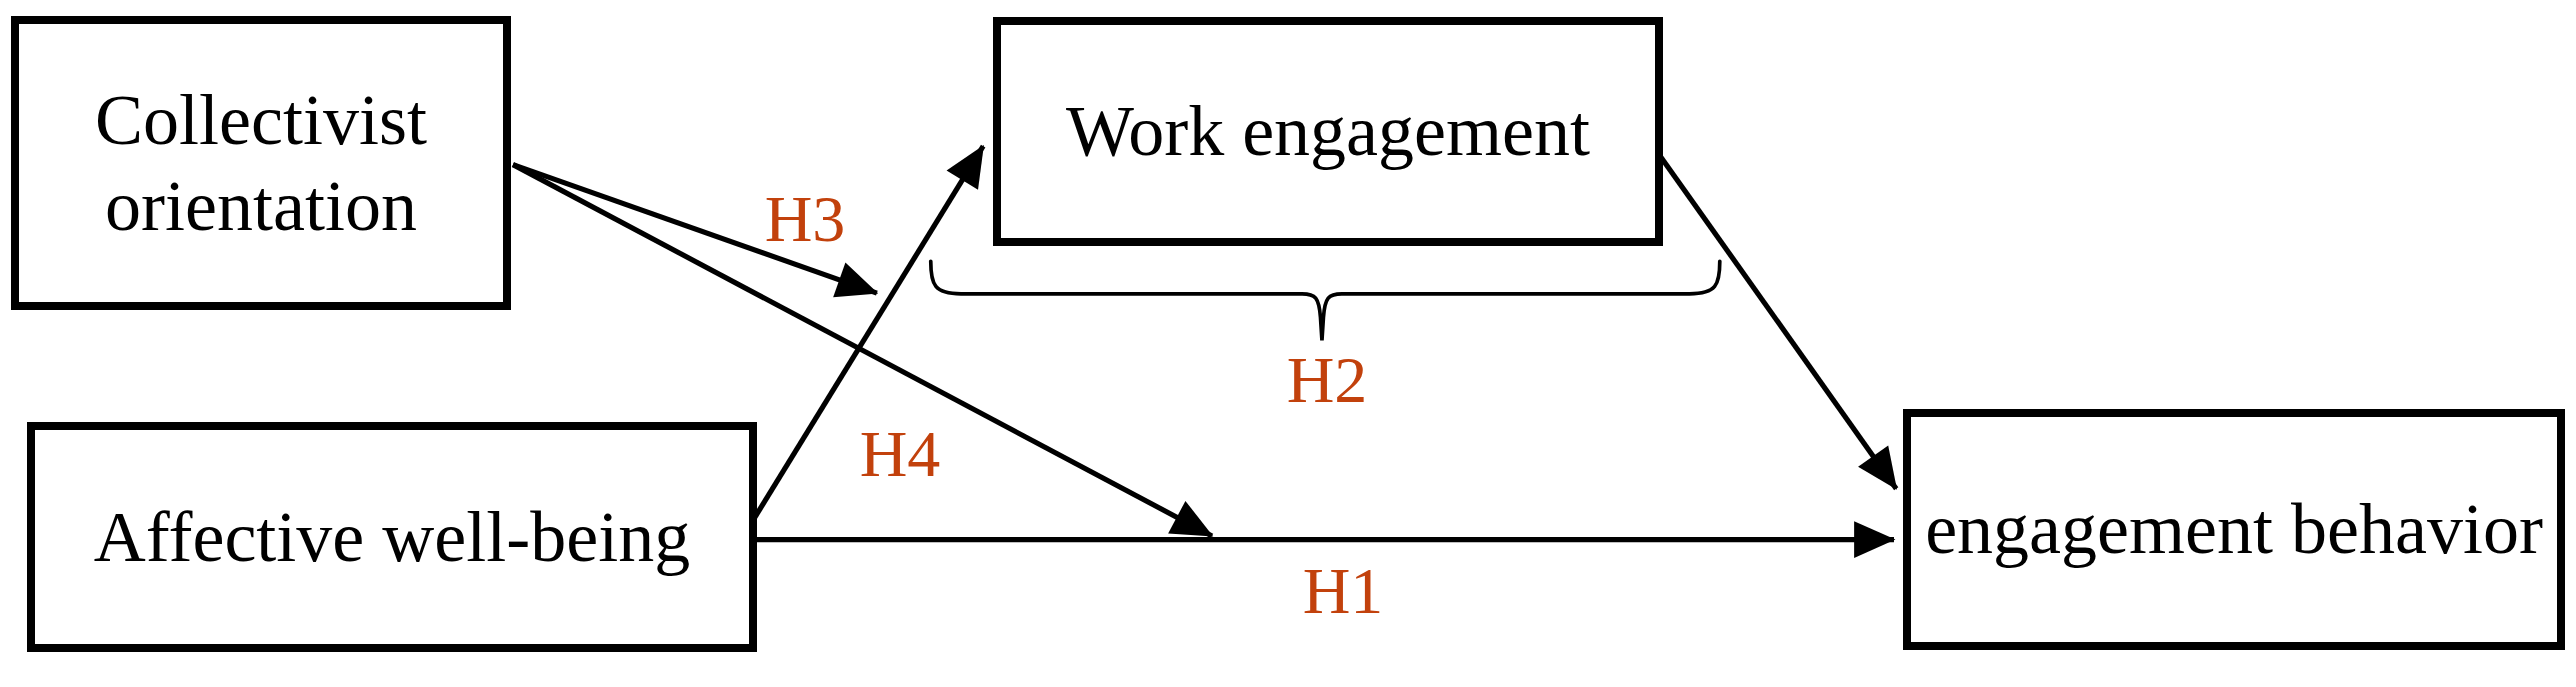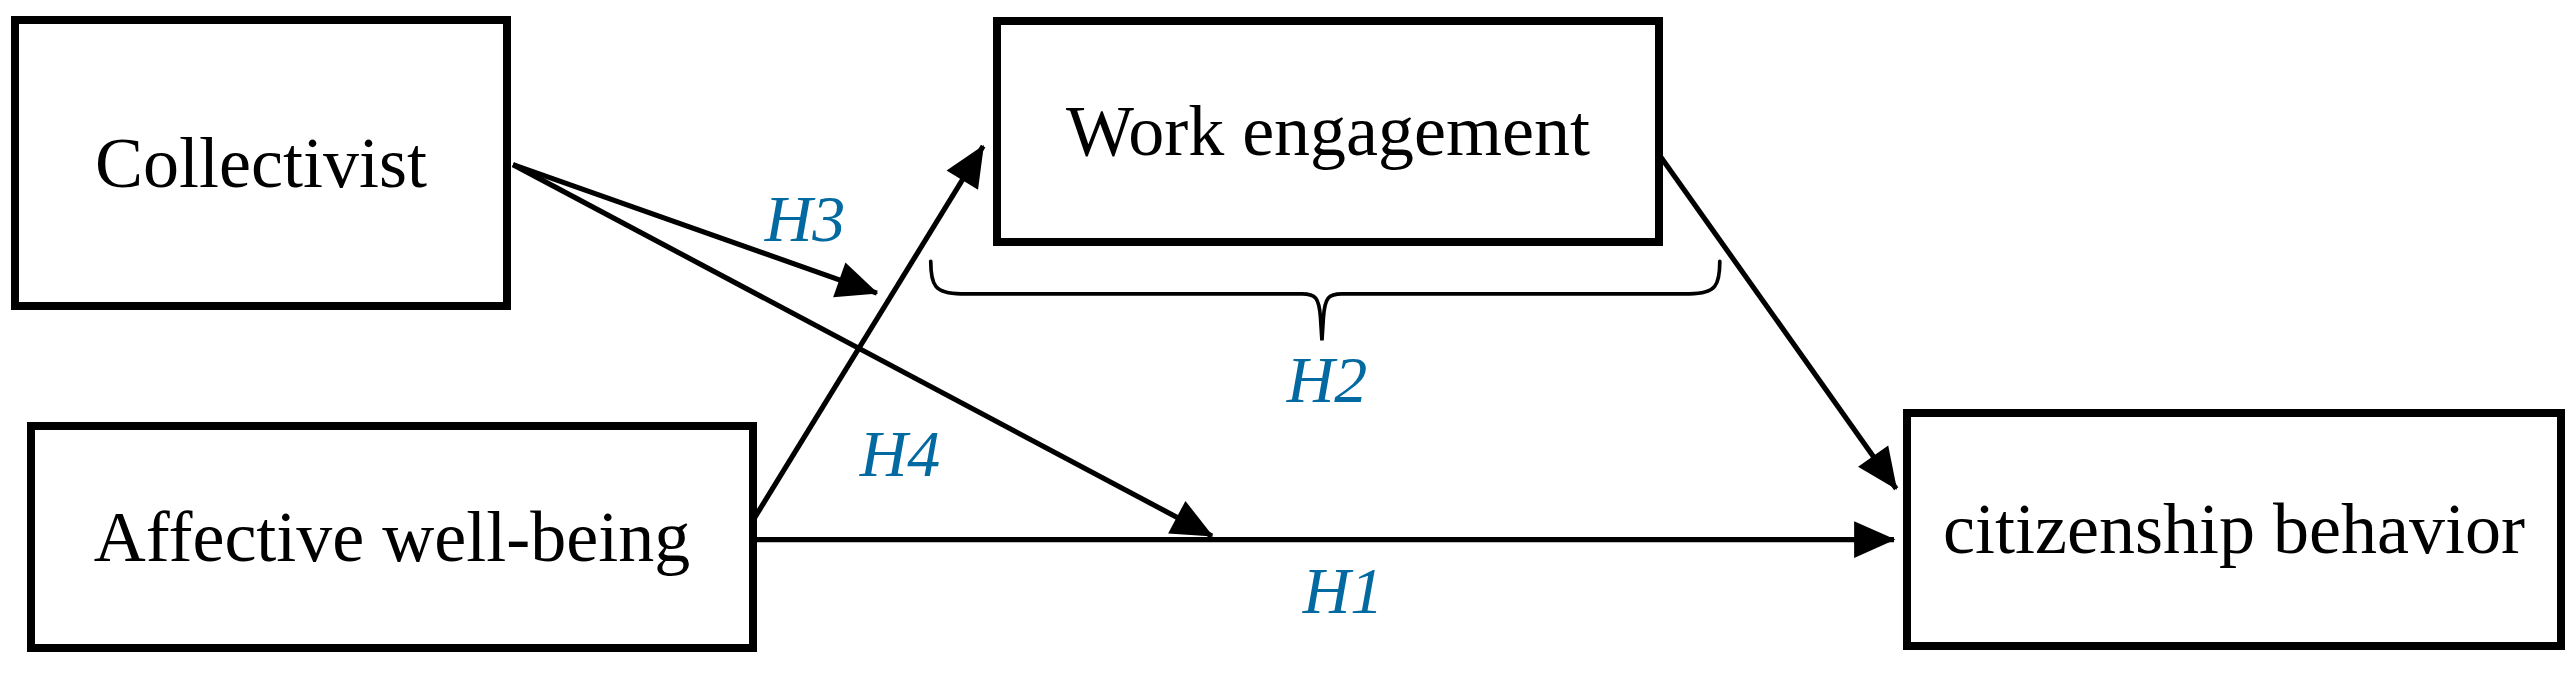--- a/index.html
+++ b/index.html
@@ -26,27 +26,26 @@
     line-height:1.2;
     z-index:2;
   }
   .node .line{display:block;white-space:nowrap;}
   #node-co{left:11px;top:16px;width:500px;height:294px;}
   #node-awb{left:11px;top:422px;width:730px;height:230px;margin-left:16px;}
   #node-we{left:993px;top:17px;width:670px;height:229px;}
   #node-ocb{left:1903px;top:409px;width:662px;height:241px;}
   .hlabel{
     position:absolute;
-    color:#0369a1;
+    color:#c2410c;
     font-size:66px;
     line-height:1;
     transform:translate(-50%,-50%);
     z-index:3;
     white-space:nowrap;
-    font-style:italic;
   }
   #label-h1{left:1343px;top:591px;}
   #label-h2{left:1327px;top:380px;}
   #label-h3{left:805px;top:219px;}
   #label-h4{left:900px;top:454px;}
 </style>
 </head>
 <body>
 
 <div id="stage">
@@ -74,32 +73,33 @@
              C1782,398 1787,403 1789,430
              L1791,461
              L1793,430
              C1795,403 1800,398 1818,398
              L2289,398
              C2325,398 2330,386 2330,354" fill="none" stroke="#000" stroke-width="5" stroke-linecap="round"></path>
   </svg>
 
   <div class="node" id="node-co">
     <span class="line">Collectivist</span>
+    <span class="line">orientation</span>
   </div>
 
   <div class="node" id="node-awb">
     <span class="line">Affective well-being</span>
   </div>
 
   <div class="node" id="node-we">
     <span class="line">Work engagement</span>
   </div>
 
   <div class="node" id="node-ocb">
-    <span class="line">citizenship behavior</span>
+    <span class="line">engagement behavior</span>
   </div>
 
   <div class="hlabel" id="label-h1">H1</div>
   <div class="hlabel" id="label-h2">H2</div>
   <div class="hlabel" id="label-h3">H3</div>
   <div class="hlabel" id="label-h4">H4</div>
 
 </div>
 
 

